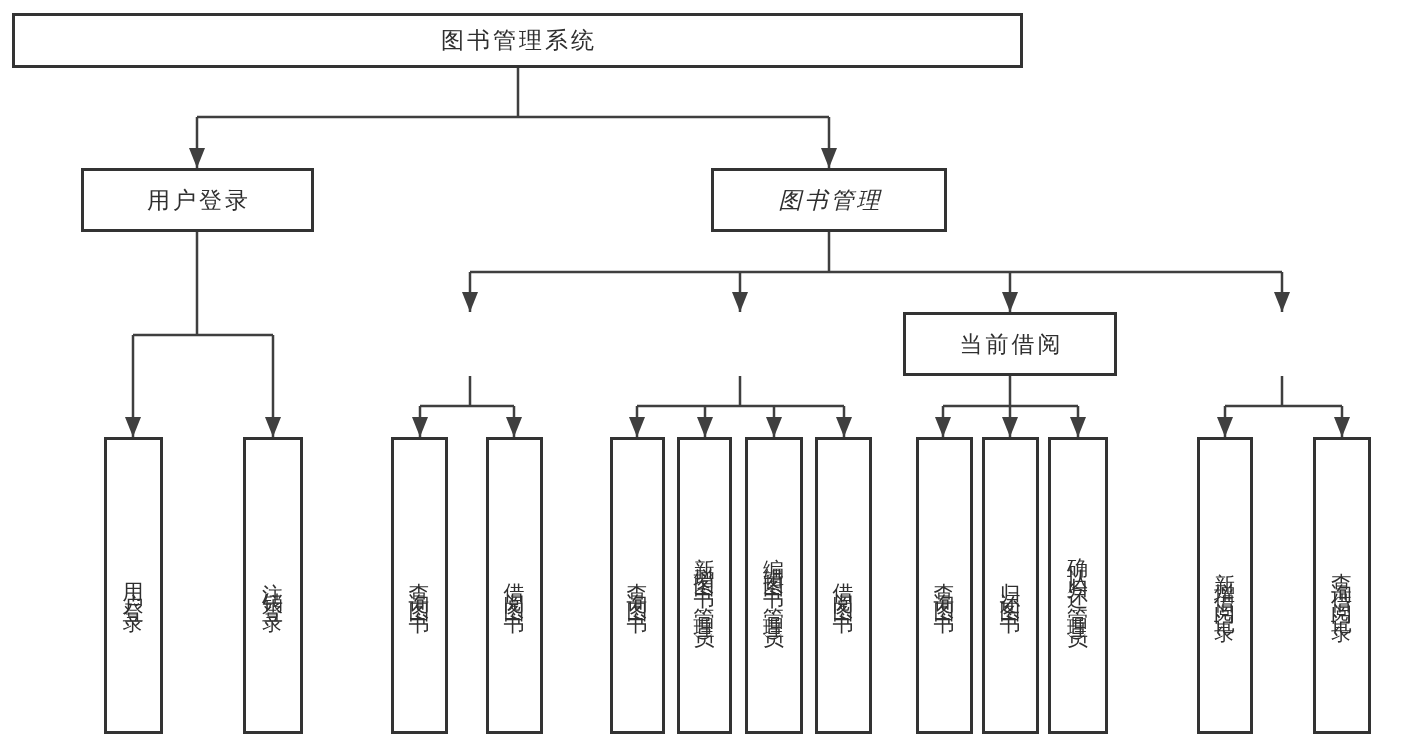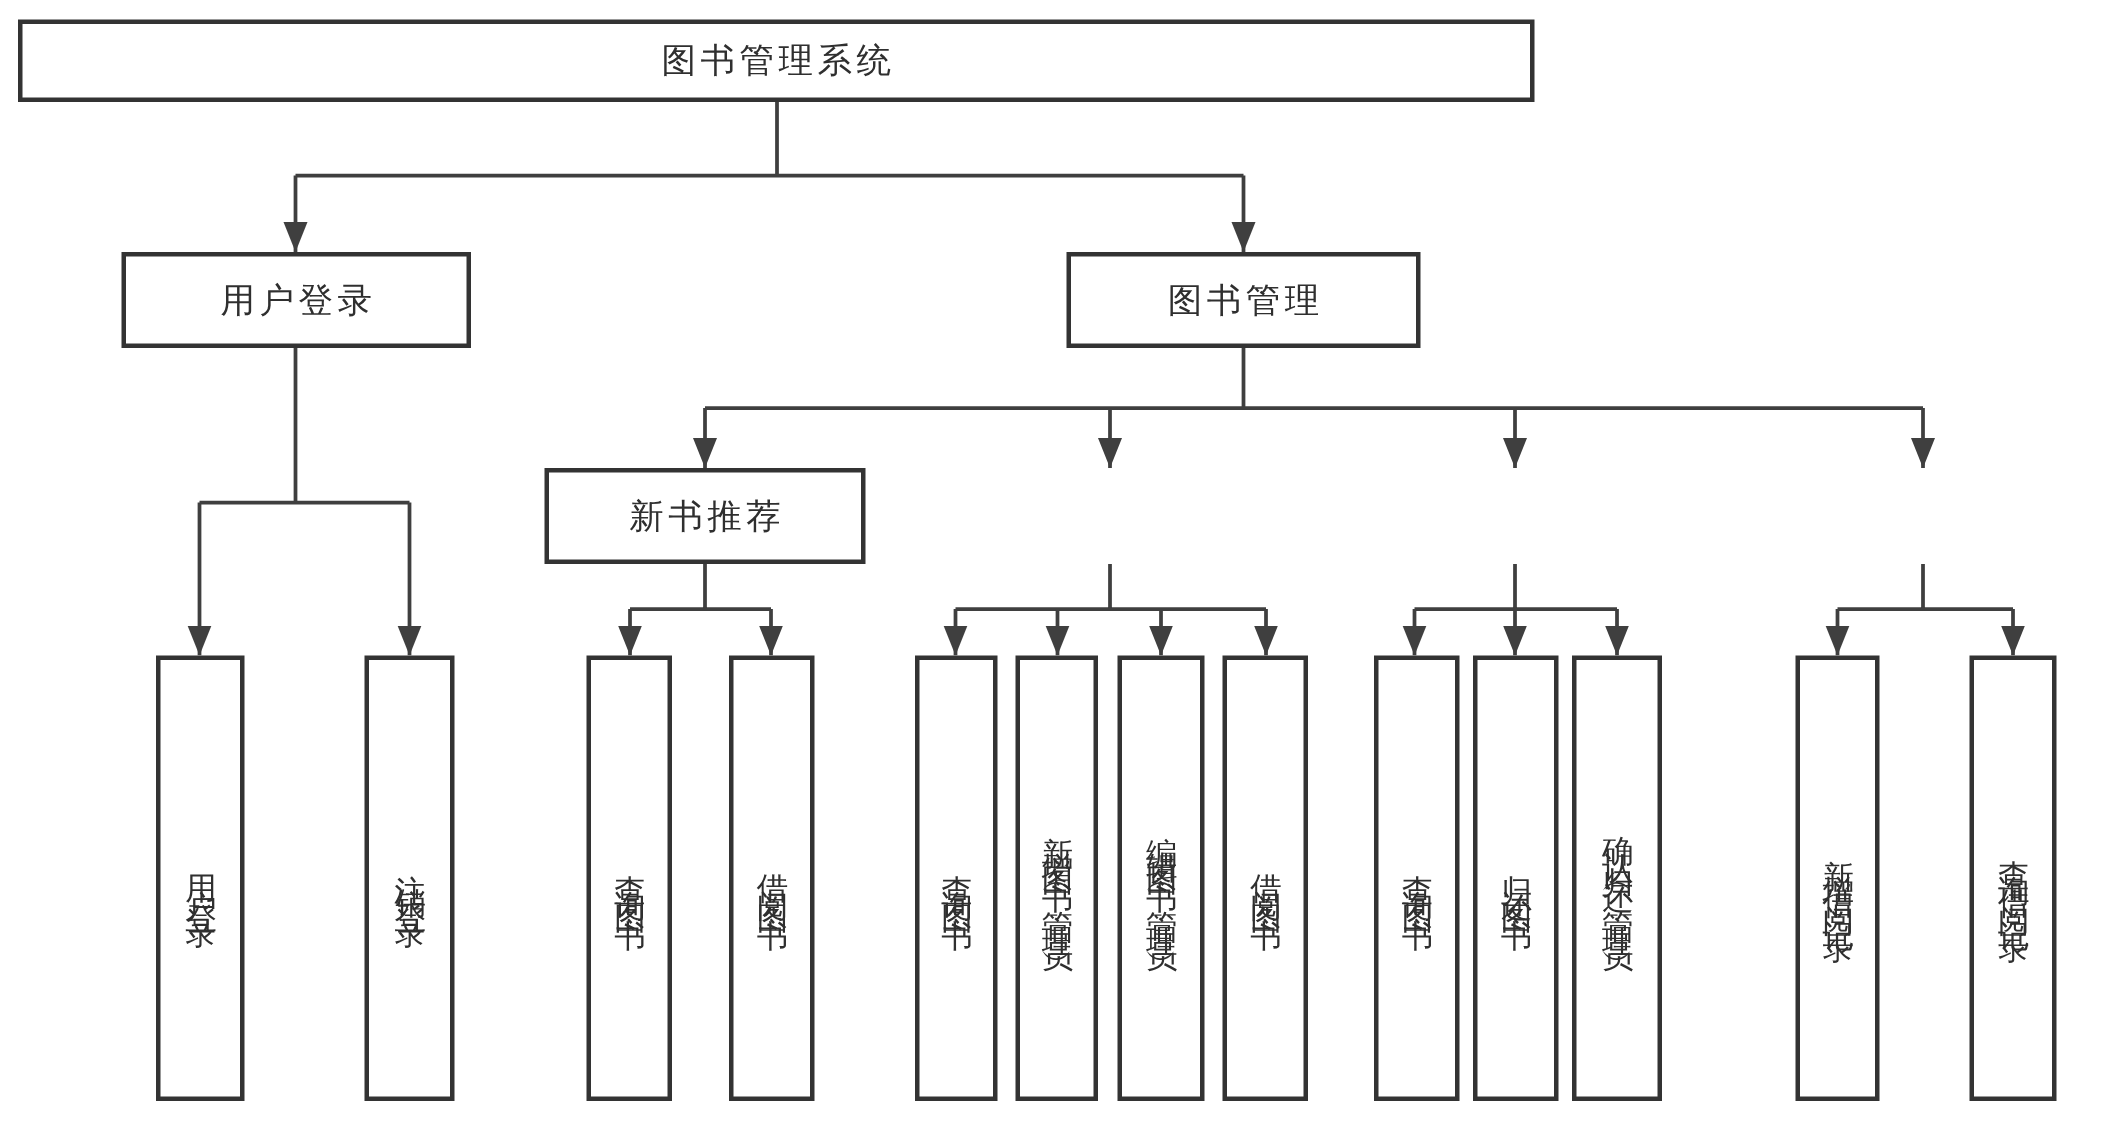--- a/index.html
+++ b/index.html
@@ -69,26 +69,26 @@
     </g>
   </svg>
 
   <div class="box hbox root" style="left:12px;top:13px;width:1011px;height:55px;">
     <span>图书管理系统</span>
   </div>
 
   <div class="box hbox" style="left:81px;top:168px;width:233px;height:64px;">
     <span>用户登录</span>
   </div>
-  <div class="box hbox" style="left:711px;top:168px;width:236px;height:64px;">
+  <div class="box hbox" style="left:711px;top:168px;width:236px;height:64px;font-style:italic;">
     <span>图书管理</span>
   </div>
 
-  <div class="box hbox" style="left:363px;top:312px;width:214px;height:64px;">
-    <span>新书推荐</span>
+  <div class="box hbox" style="left:903px;top:312px;width:214px;height:64px;">
+    <span>当前借阅</span>
   </div>
 
   <div class="box vbox" style="left:104px;width:59px;">
     <span class="vtext">用户登录</span>
   </div>
   <div class="box vbox" style="left:243px;width:60px;">
     <span class="vtext">注销登录</span>
   </div>
 
   <div class="box vbox" style="left:391px;width:57px;">

